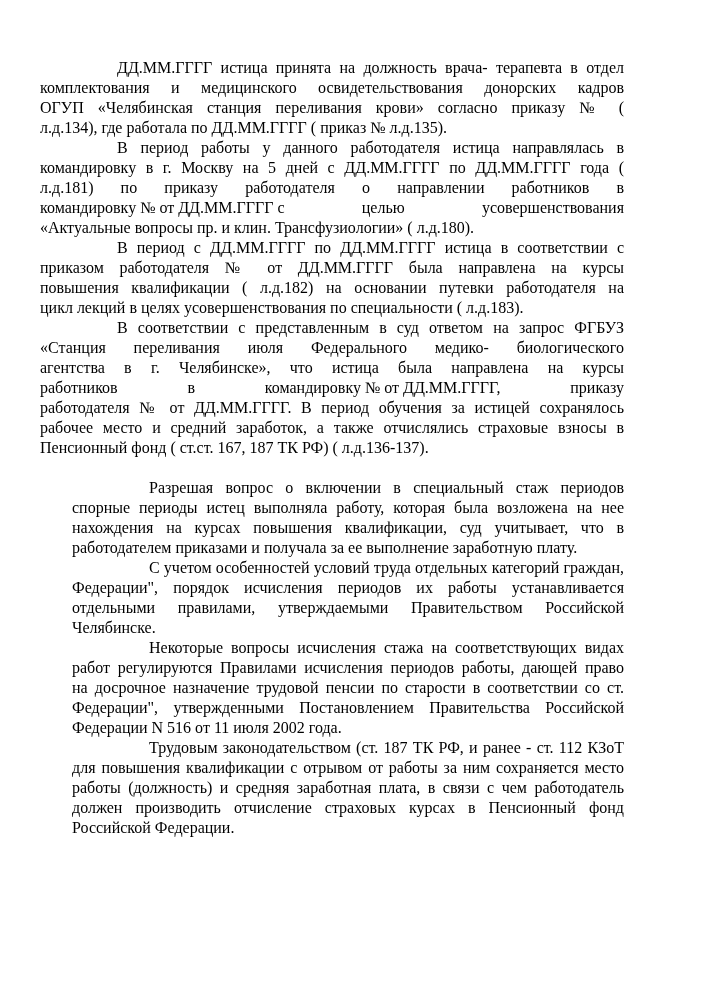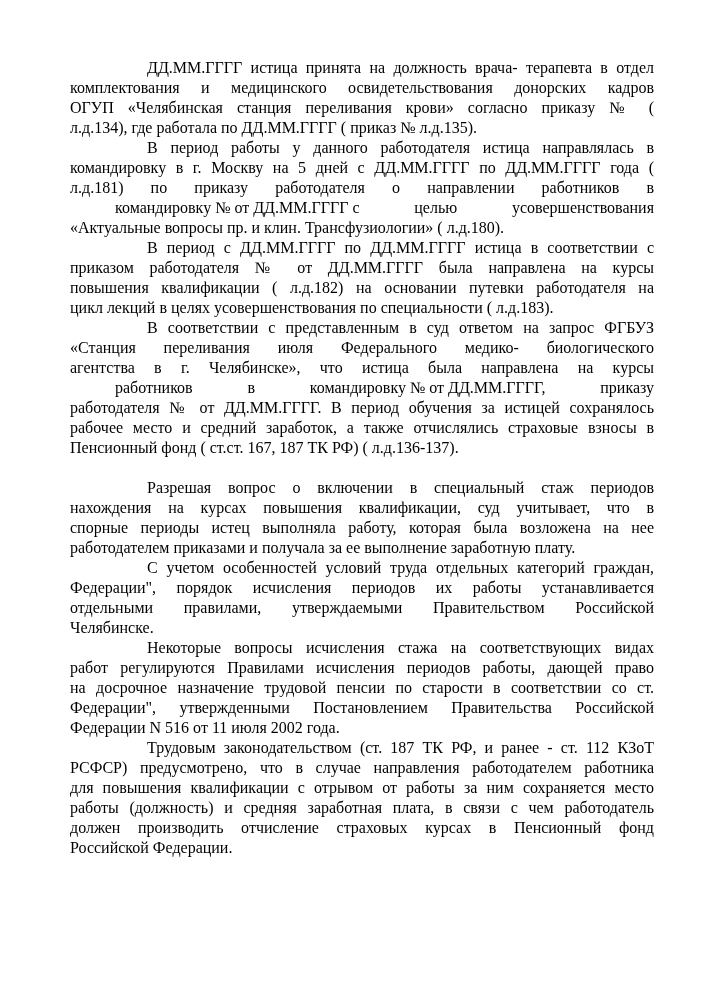--- a/index.html
+++ b/index.html
@@ -10,39 +10,39 @@
   }
   body {
     width: 707px;
     height: 1000px;
     overflow: hidden;
   }
   .page {
     box-sizing: border-box;
     width: 707px;
     height: 1000px;
-    padding: 58px 53px 0 70px;
+    padding: 58px 53px 0 40px;
     background: #ffffff;
     color: #000000;
     font-family: "Liberation Serif", "DejaVu Serif", serif;
     font-size: 16px;
     line-height: 20px;
   }
   .doc-body { width: 584px; }
-  .section + .section { margin-top: 20px; }
+  .section + .section { margin-top: 20px; margin-left: 32px; }
   .para { margin: 0; }
   .ln {
     text-align: justify;
     text-align-last: justify;
     min-height: 20px;
     white-space: normal;
   }
   .para .ln:first-child { text-indent: 77px; }
   .para .ln:last-child  { text-align-last: left; }
-  .seg { display: inline-block; margin-left: 45px; }
+  .seg { display: inline-block; }
 </style>
 </head>
 <body>
 
 <main class="page">
   <div class="doc-body">
       <div class="section">
         <div class="para">
           <div class="ln">ДД.ММ.ГГГГ истица принята на должность врача- терапевта в отдел</div>
           <div class="ln">комплектования и медицинского освидетельствования донорских кадров</div>
@@ -68,40 +68,39 @@
           <div class="ln">агентства в г. Челябинске», что истица была направлена на курсы</div>
           <div class="ln"><span class="seg">работников</span> <span class="seg">в</span> <span class="seg">командировку № от ДД.ММ.ГГГГ,</span> <span class="seg">приказу</span></div>
           <div class="ln">работодателя № от ДД.ММ.ГГГГ. В период обучения за истицей сохранялось</div>
           <div class="ln">рабочее место и средний заработок, а также отчислялись страховые взносы в</div>
           <div class="ln">Пенсионный фонд ( ст.ст. 167, 187 ТК РФ) ( л.д.136-137).</div>
         </div>
       </div>
       <div class="section">
         <div class="para">
           <div class="ln">Разрешая вопрос о включении в специальный стаж периодов</div>
+          <div class="ln">спорные периоды истец выполняла работу, которая была возложена на нее</div>
           <div class="ln">нахождения на курсах повышения квалификации, суд учитывает, что в</div>
-          <div class="ln">спорные периоды истец выполняла работу, которая была возложена на нее</div>
           <div class="ln">работодателем приказами и получала за ее выполнение заработную плату.</div>
         </div>
         <div class="para">
           <div class="ln">С учетом особенностей условий труда отдельных категорий граждан,</div>
           <div class="ln">Федерации", порядок исчисления периодов их работы устанавливается</div>
           <div class="ln">отдельными правилами, утверждаемыми Правительством Российской</div>
           <div class="ln">Челябинске.</div>
         </div>
         <div class="para">
           <div class="ln">Некоторые вопросы исчисления стажа на соответствующих видах</div>
           <div class="ln">работ регулируются Правилами исчисления периодов работы, дающей право</div>
           <div class="ln">на досрочное назначение трудовой пенсии по старости в соответствии со ст.</div>
           <div class="ln">Федерации", утвержденными Постановлением Правительства Российской</div>
           <div class="ln">Федерации N 516 от 11 июля 2002 года.</div>
         </div>
         <div class="para">
           <div class="ln">Трудовым законодательством (ст. 187 ТК РФ, и ранее - ст. 112 КЗоТ</div>
-          <div class="ln">РСФСР) предусмотрено, что в случае направления работодателем работника</div>
           <div class="ln">для повышения квалификации с отрывом от работы за ним сохраняется место</div>
           <div class="ln">работы (должность) и средняя заработная плата, в связи с чем работодатель</div>
           <div class="ln">должен производить отчисление страховых курсах в Пенсионный фонд</div>
           <div class="ln">Российской Федерации.</div>
         </div>
       </div>
     </div>
 </main>
 
 </body></html>

